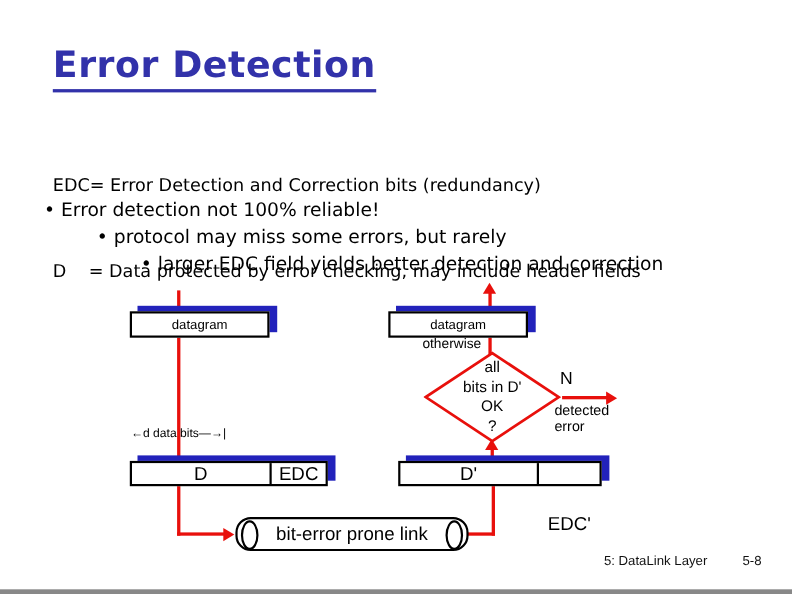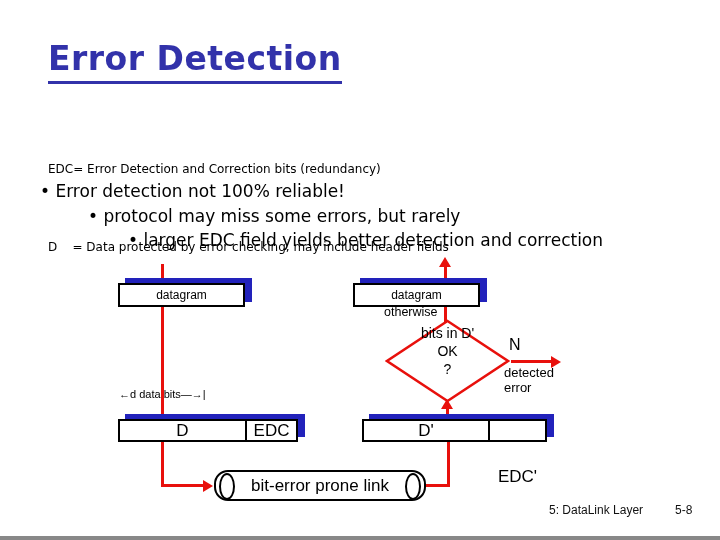--- a/index.html
+++ b/index.html
@@ -9,21 +9,21 @@
   }
   
   .title{
     position:absolute;left:48px;top:40px;
     font-size:33px;font-weight:600;color:#3232aa;
     letter-spacing:0.5px;line-height:38px;
     display:inline-block;border-bottom:3px solid #3232aa;padding-bottom:3px;
   }
   .defs{
     position:absolute;left:48px;top:104px;
-    font-size:12px;line-height:26px;color:#000;white-space:pre;
+    font-size:16px;line-height:26px;color:#000;white-space:pre;
   }
   .bullet-main{
     position:absolute;left:40px;top:181px;
     font-size:17px;color:#000;white-space:pre;
   }
   .bullet-sub1{position:absolute;left:88px;top:206px;font-size:17px;color:#000;white-space:pre;}
   .bullet-sub2{position:absolute;left:88px;top:230px;font-size:17px;color:#000;white-space:pre;margin-left:40px;}
 
   
   .diag-label{font-family:"Liberation Sans",sans-serif;color:#000;}
@@ -131,20 +131,21 @@
   <div class="splitbox" id="dedc-right">
     <div class="cell cell-a">D'</div>
     <div class="cell cell-b">EDC'</div>
   </div>
 
   <div id="otherwise" class="diag-label">otherwise</div>
   <svg id="diamond-svg" width="125" height="84">
     <polygon points="62.5,2 123,42 62.5,82 2,42" fill="#ffffff" stroke="#e8100c" stroke-width="2.5"></polygon>
   </svg>
   <div id="diamond-text">
+    <div>all</div>
     <div>bits in D'</div>
     <div>OK</div>
     <div>?</div>
   </div>
 
   <div id="nlabel" class="diag-label">N</div>
   <div id="detected" class="diag-label">
     <div>detected</div>
     <div>error</div>
   </div>

